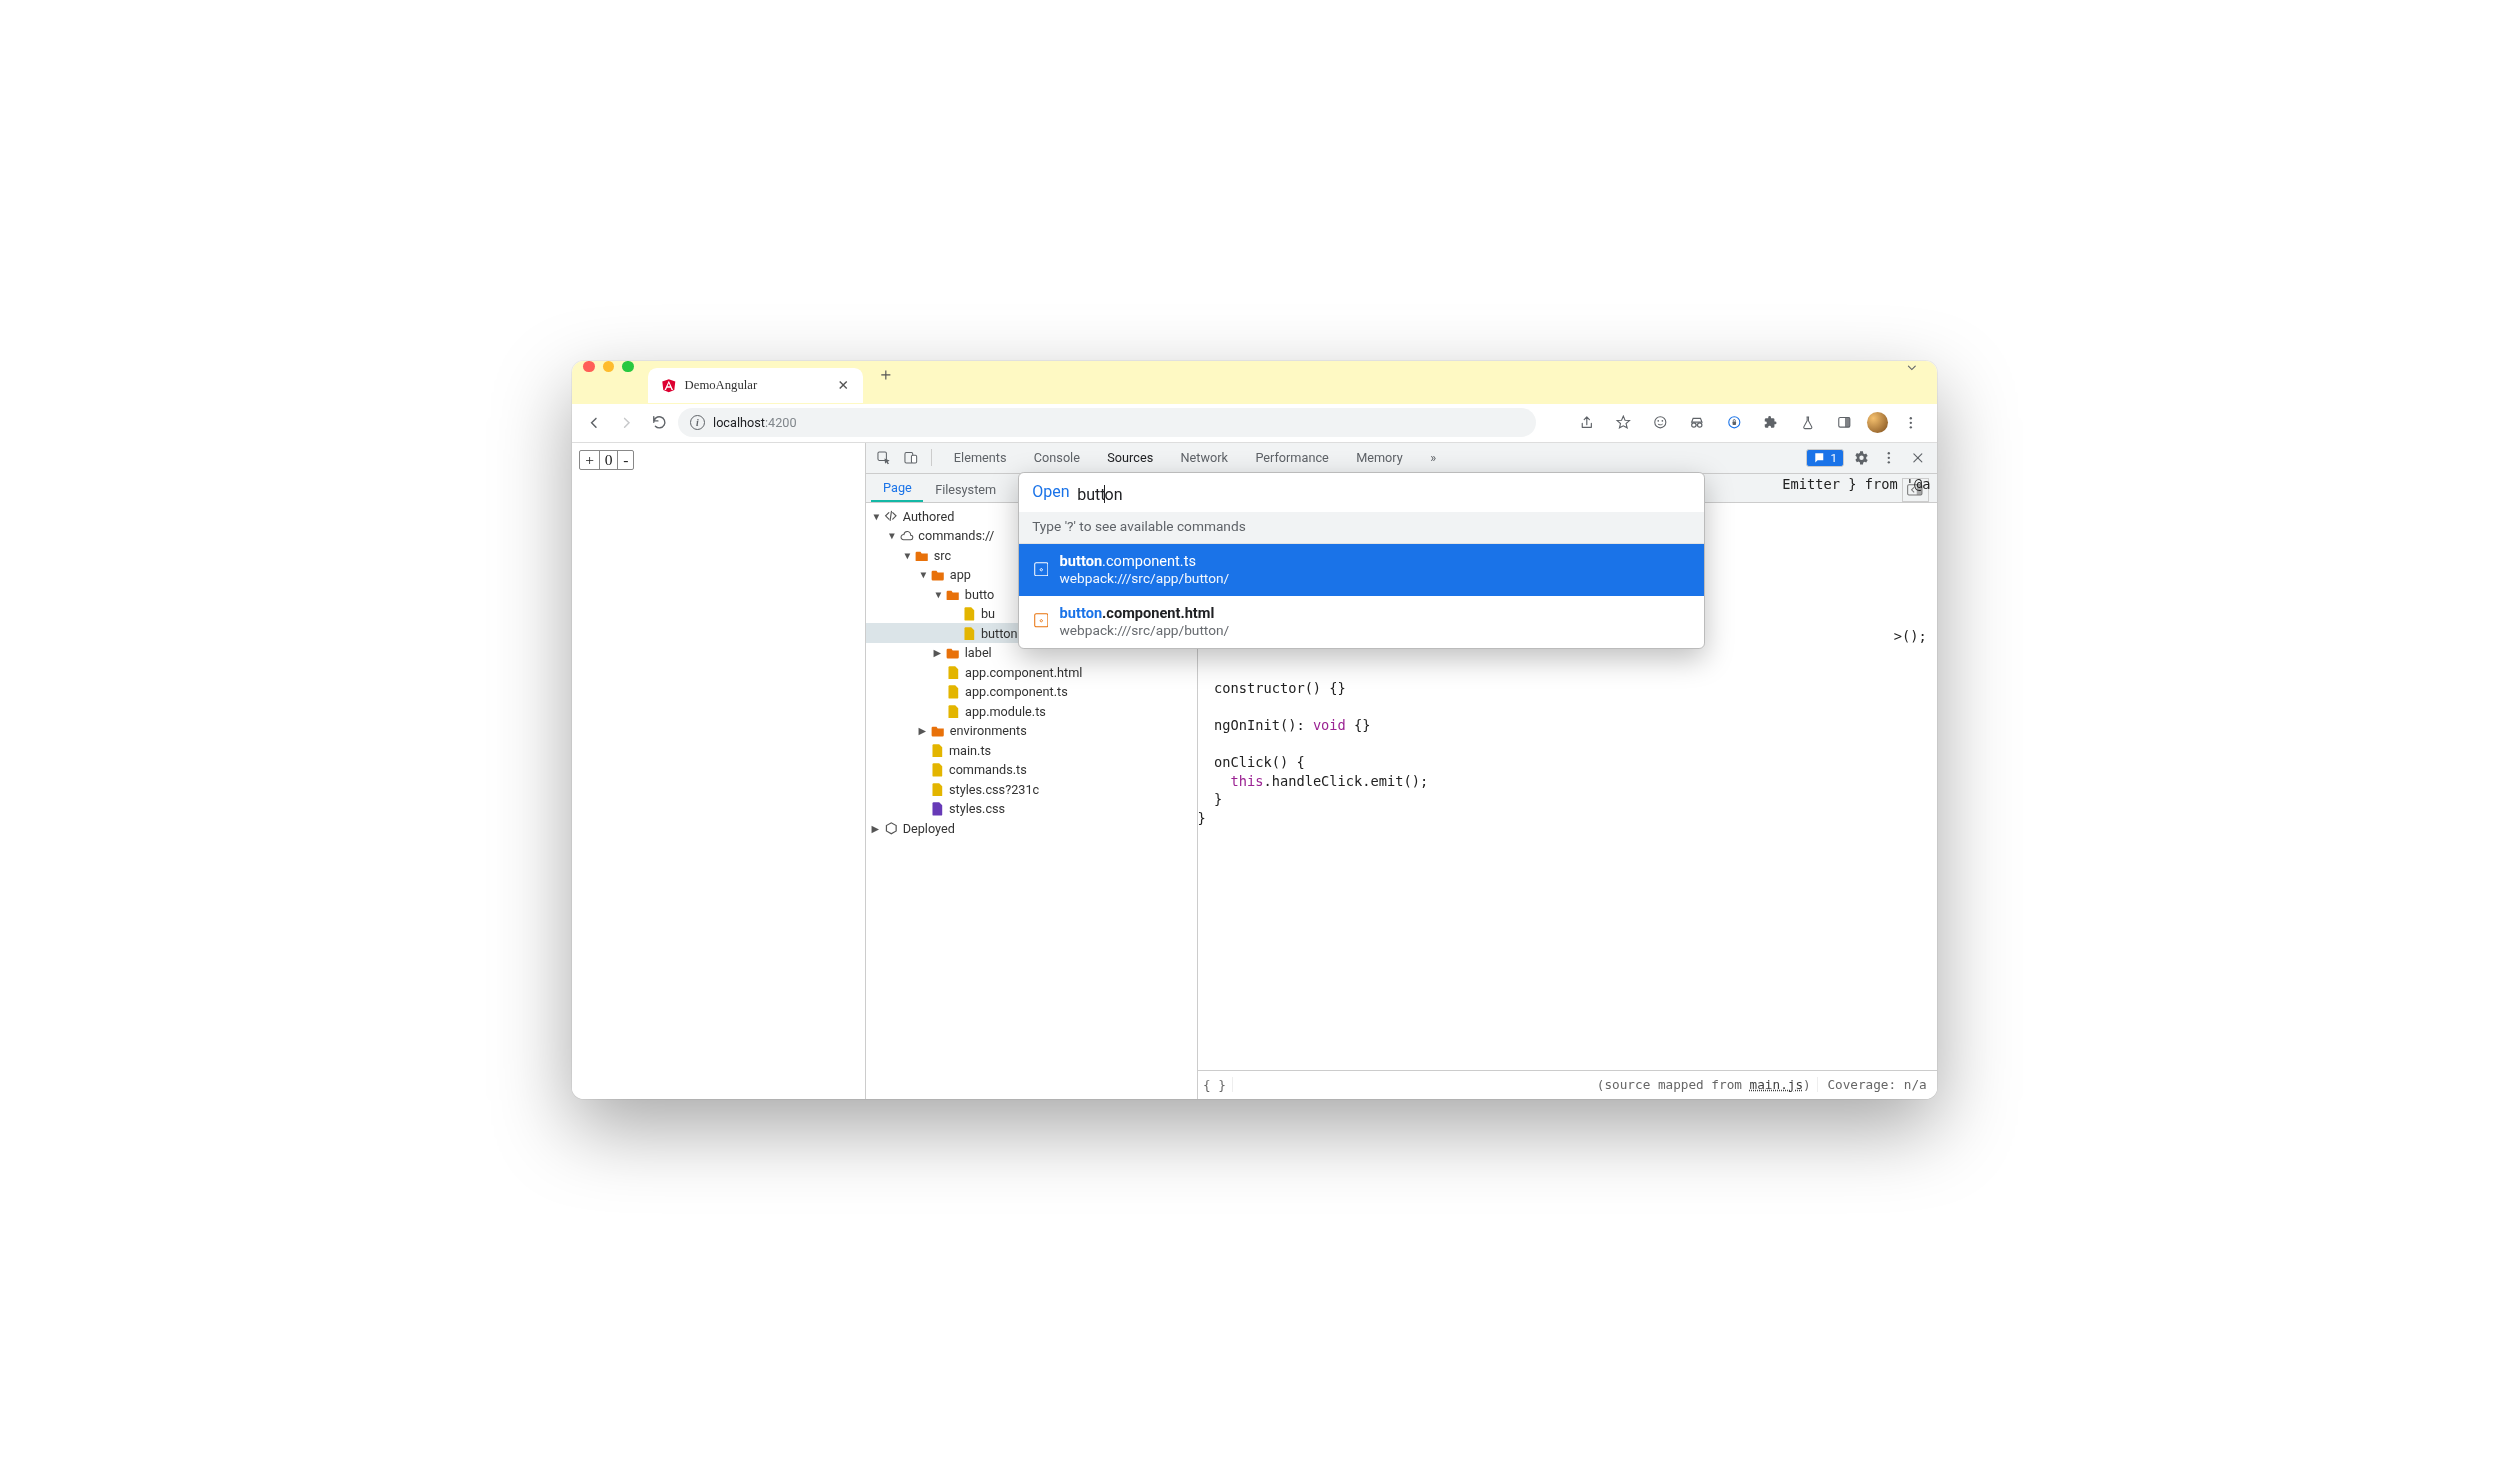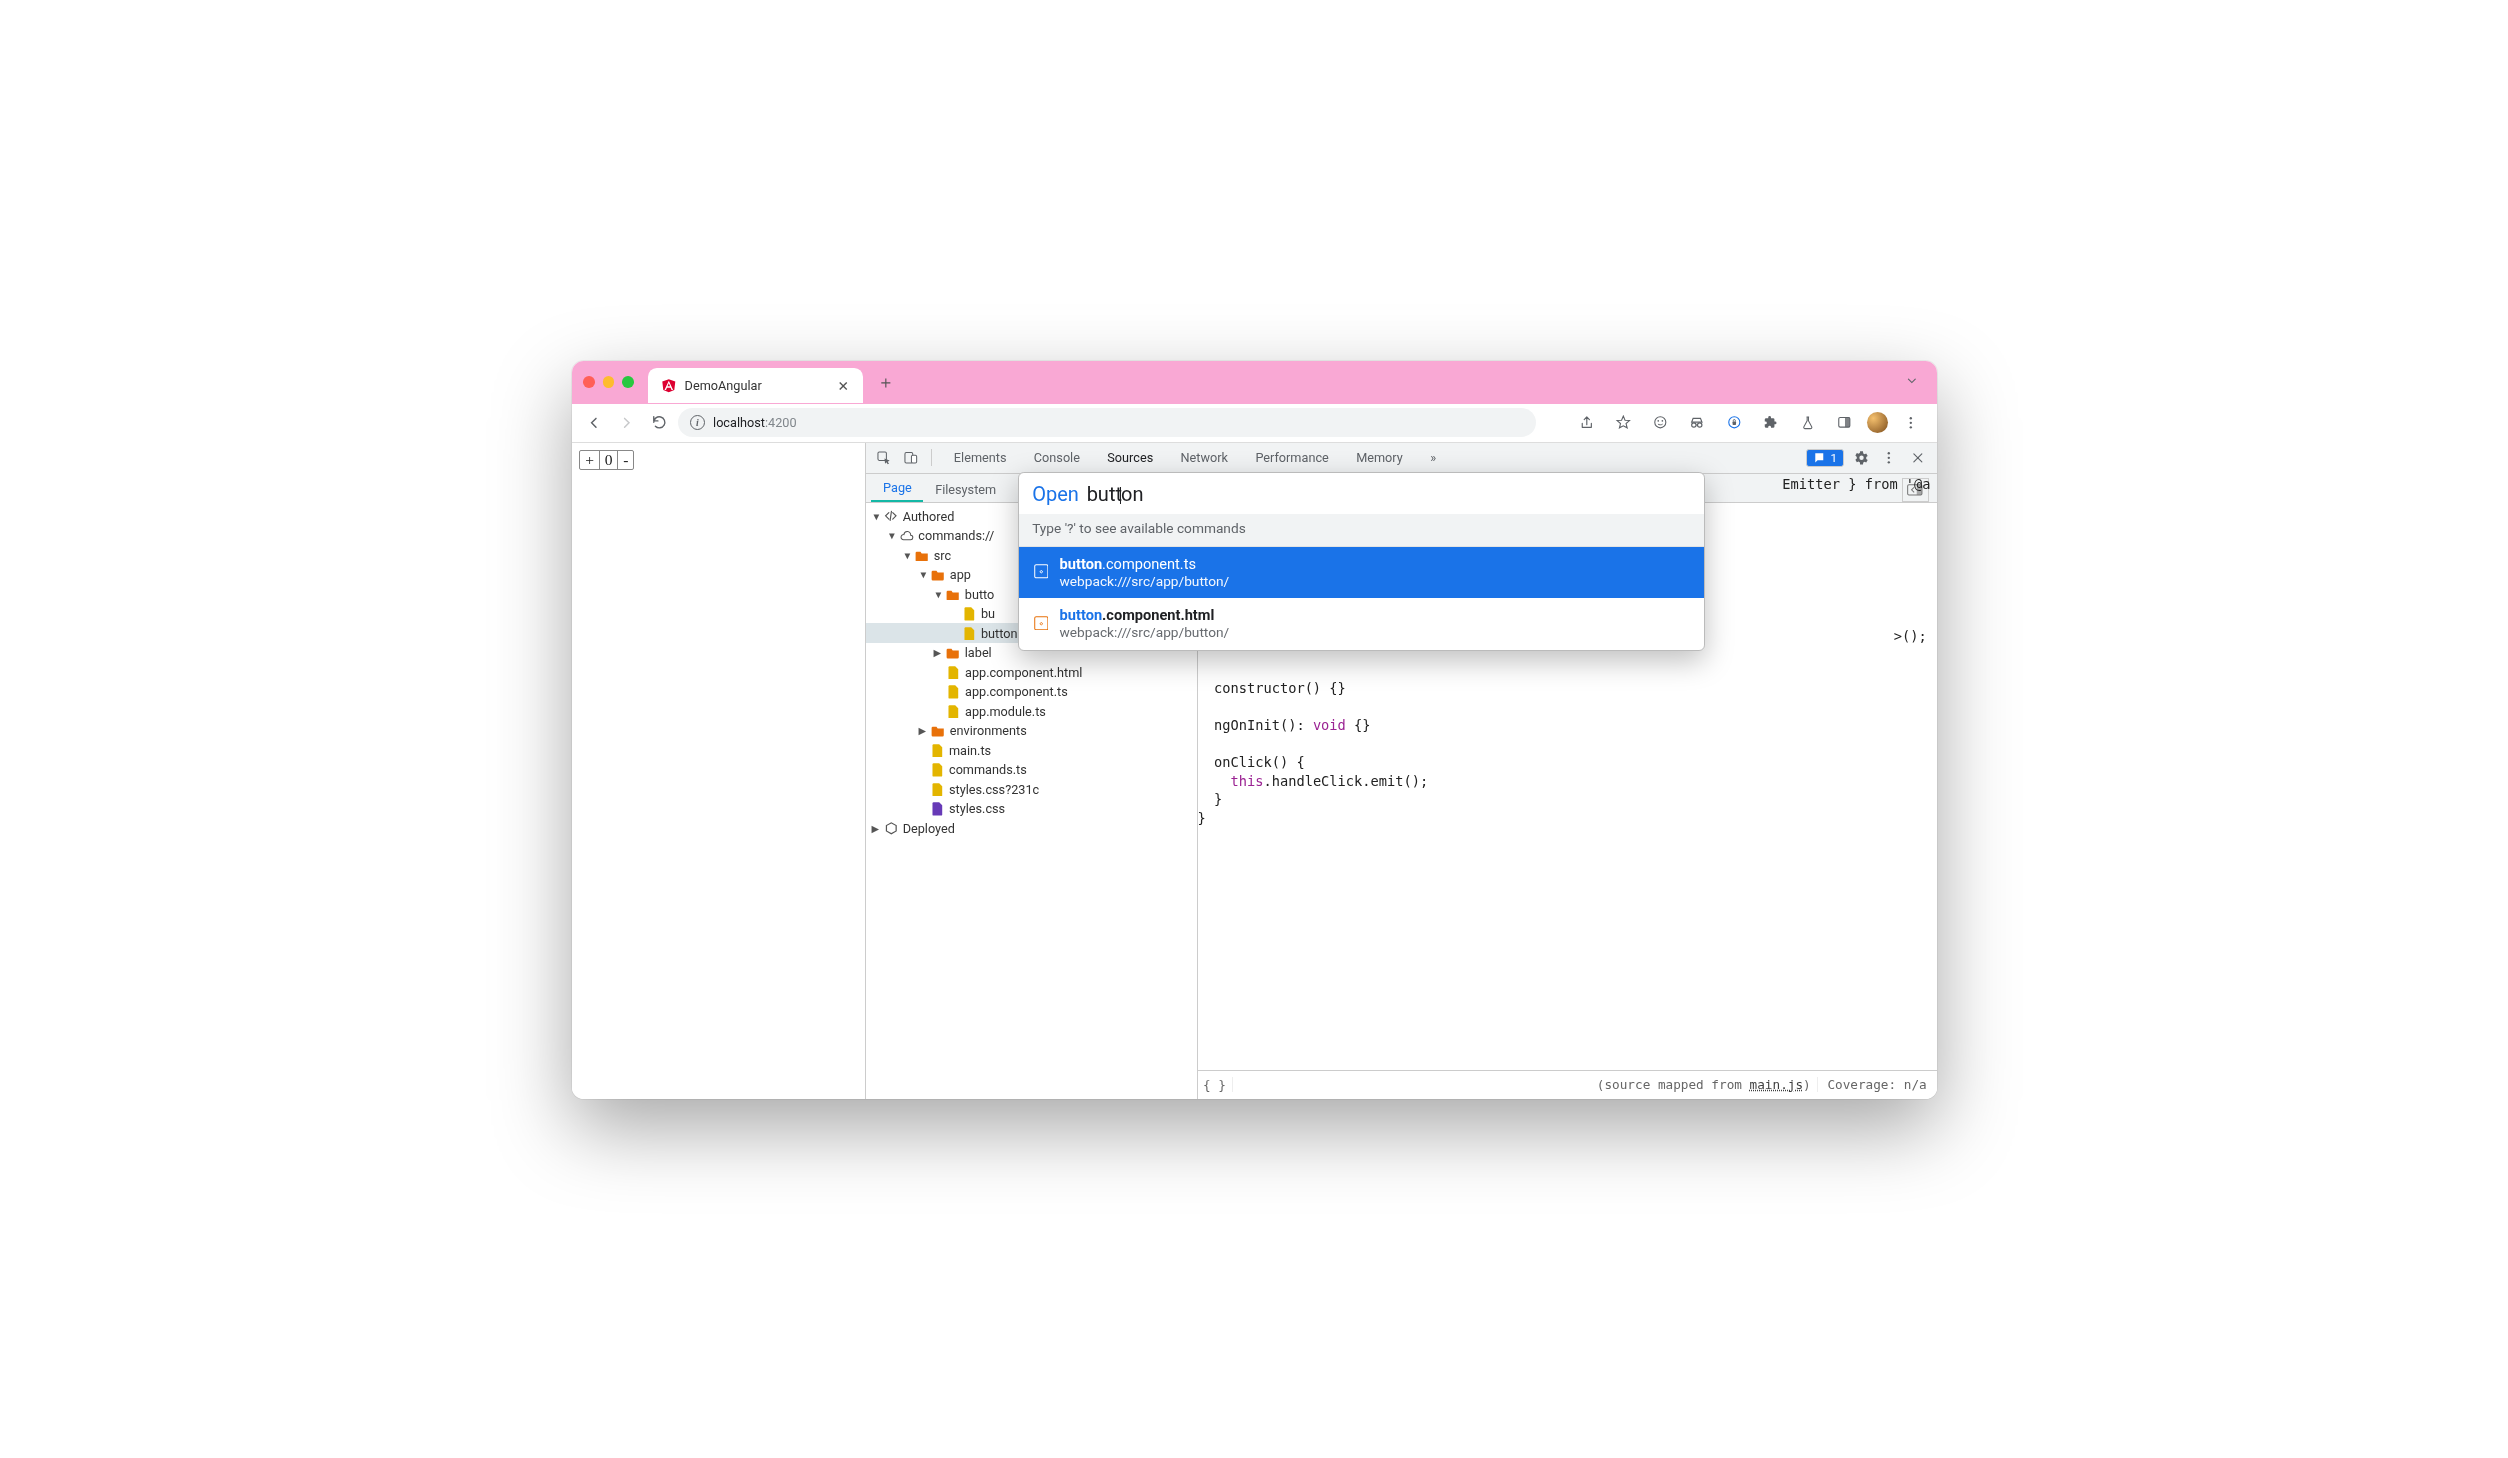--- a/index.html
+++ b/index.html
@@ -26,24 +26,24 @@
     overflow: hidden;
     box-shadow: 0 29px 78px rgba(0,0,0,0.35), 0 0 0 1px rgba(0,0,0,0.05);
     position: relative;
     display: flex;
     flex-direction: column;
   }
 
   
   .tabstrip {
     height: 43px;
-    background: #f9a8d4;
+    background: #fef9c3;
     display: flex;
-    align-items: center;
     padding-left: 11.7px;
+    font-family: Liberation Serif, serif;
   }
   .traffic-lights { display:flex; gap:7.8px; margin-right: 13.7px; }
   .tl { width:11.7px; height:11.7px; border-radius:50%; }
   .tl.red { background:#ff5f57; }
   .tl.yellow { background:#febc2e; }
   .tl.green { background:#28c840; }
   .tab {
     display:flex; align-items:center; gap:7.8px;
     background:#fff;
     height:35px;
@@ -245,21 +245,21 @@
     background:#fff;
     border:1px solid #bbb;
     border-radius:5.9px;
     box-shadow: 0 9.8px 29px rgba(0,0,0,0.25);
     z-index:50;
     overflow:hidden;
   }
   .open-header {
     display:flex; align-items:flex-start;
     padding: 9.8px 13.7px 7.8px;
-    font-size:20px;
+    font-size:16px;
   }
   .open-header .label { color:#1a73e8; margin-right:7.8px; }
   .open-header .query { color:#202124; position:relative; }
   .open-header .cursor {
     display:inline-block; width:1px; height:17.6px; background:#202124;
     position:relative; top:2.9px; margin:0 0 0 -2px;
   }
   .open-hint {
     padding:5.9px 13.7px 9.8px;
     background:#f1f3f4;

